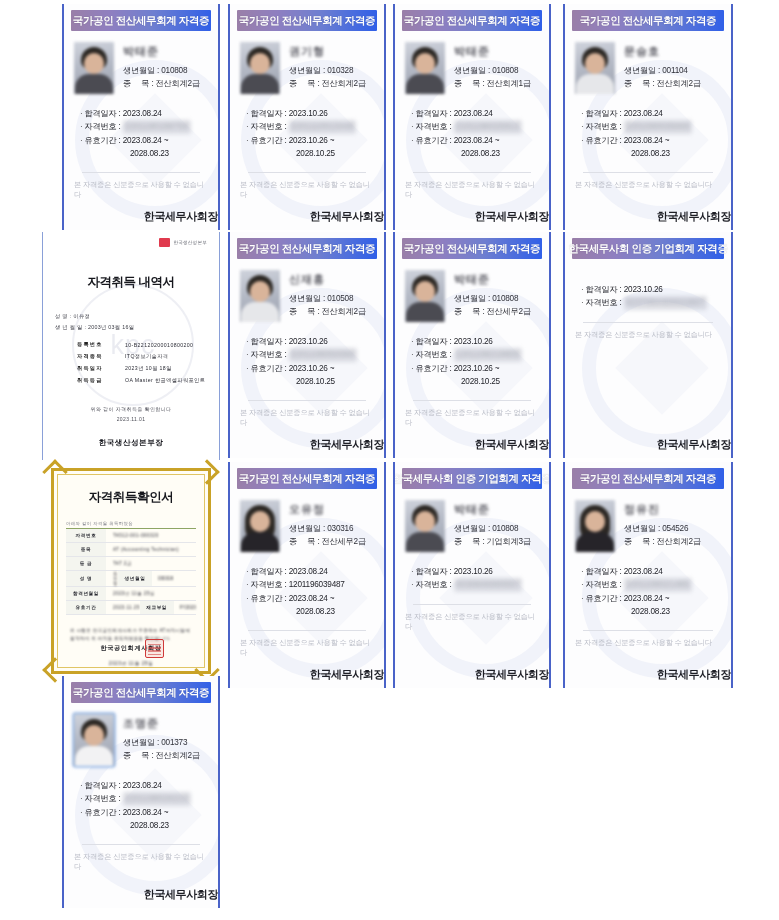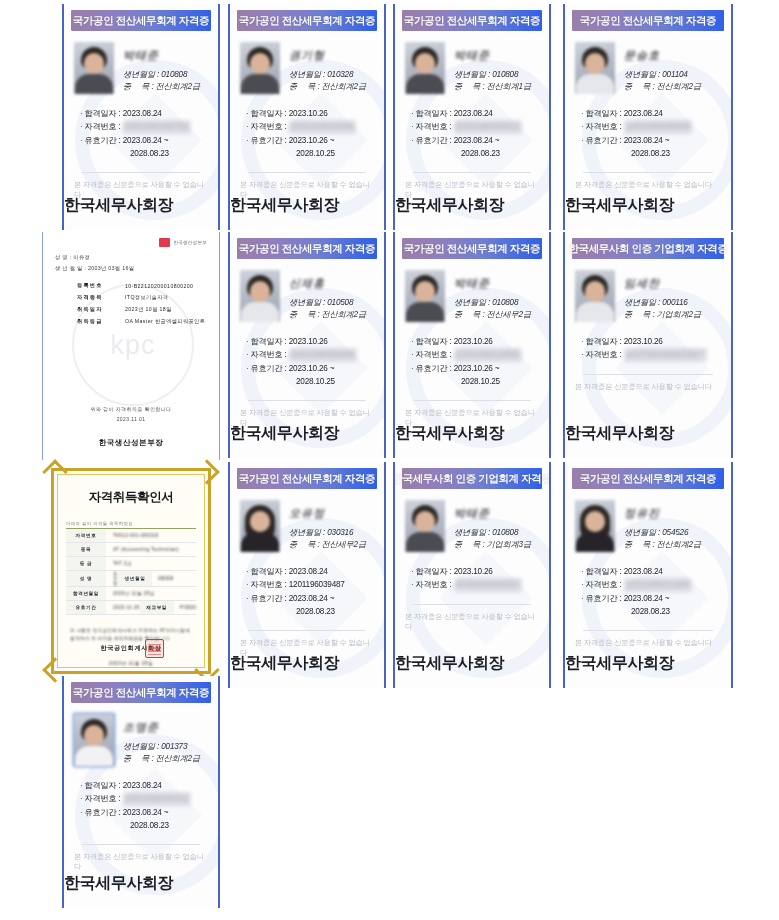--- a/index.html
+++ b/index.html
@@ -58,21 +58,21 @@
   .wm:after{
     content:"";position:absolute;
     left:50%;top:50%;width:66px;height:66px;
     margin:-33px 0 0 -33px;
     background:rgba(150,165,215,.07);
     transform:rotate(45deg);
   }
 
   .cert-body{position:relative;padding:11px 10px 0 10px;}
 
-  .id-row{display:flex;align-items:flex-end;gap:9px;font-style:italic;}
+  .id-row{display:flex;align-items:flex-start;gap:9px;}
   .photo{
     width:40px;height:52px;flex:none;
     background:linear-gradient(170deg,#cfd3dc 0%,#b7bcc8 40%,#9aa0ad 100%);
     border-radius:1px;
     position:relative;overflow:hidden;
     filter:blur(1.6px);
   }
   .photo.outline{box-shadow:0 0 0 1.5px #7fa8e0;}
   .photo .hair{
     position:absolute;left:50%;top:5px;width:26px;height:22px;
@@ -111,22 +111,22 @@
     border-radius:2px;padding:0 2px;letter-spacing:.4px;
   }
   .det .cont{display:block;padding-left:50px;}
 
   .rule{margin:12px 8px 0 8px;border-top:1px solid #dddfe6;}
   .note{
     font-size:7.3px;color:#b9bcc6;
     margin-top:7px;filter:blur(.55px);letter-spacing:-.2px;
   }
   .issuer{
-    position:absolute;left:0;right:0;bottom:14px;
-    text-align:left;font-size:16px;font-weight:bold;color:#1e1f26;
+    position:absolute;left:0;right:0;bottom:6px;
+    text-align:right;font-size:11px;font-weight:bold;color:#1e1f26;
     letter-spacing:-.4px;
   }
 
   
   .kpc{
     position:relative;width:100%;height:100%;
     background:#fff;box-sizing:border-box;
     border-left:1px solid #8aa0d8;border-right:1px solid #8aa0d8;
     overflow:hidden;
   }
@@ -345,20 +345,21 @@
       <div class="issuer">한국세무사회장</div>
     </div>
   </div>
 
   <div class="cell" style="left:42px;top:232px;width:178px;height:228px;">
     <div class="kpc">
       <div class="kpc-logo">
         <span class="mk"></span>
           <span class="tx">한국생산성본부</span>
       </div>
+      <div class="kpc-title">자격취득 내역서</div>
       <div class="kpc-sub">
         <div class="r">성        명 : 이유정</div>
         <div class="r">생 년 월 일 : 2003년 03월 16일</div>
       </div>
       <div class="kpc-wm">
           <b>kpc</b>
         </div>
       <div class="kpc-tbl">
         <div class="r">
             <span class="k">등록번호</span>
@@ -445,32 +446,20 @@
     </div>
   </div>
 
   <div class="cell" style="left:563px;top:232px;width:170px;height:226px;">
     <div class="cert edge-l edge-r">
       <div class="cert-head">
           <span>한국세무사회 인증 기업회계 자격증</span>
         </div>
       <div class="wm"></div>
       <div class="cert-body">
-        <div class="id-row">
-          <div class="photo light">
-              <i class="hair"></i>
-              <i class="face"></i>
-              <i class="torso"></i>
-            </div>
-          <div class="id-txt">
-            <div class="nm">임세찬</div>
-            <div class="fld"><span>생년월일</span> : <span>000116</span></div>
-            <div class="fld"><span class="sp">종</span>&nbsp;&nbsp;<span>목</span> : <span>기업회계2급</span></div>
-          </div>
-        </div>
         <div class="det">
           <div class="ln"><span class="dot">·</span><span>합격일자</span> : <span>2023.10.26</span></div>
           <div class="ln"><span class="dot">·</span><span>자격번호</span> : <span class="blur">4237084400022807</span></div>
         </div>
         <div class="rule"></div>
         <div class="note">본 자격증은 신분증으로 사용할 수 없습니다</div>
       </div>
       <div class="issuer">한국세무사회장</div>
     </div>
   </div>

